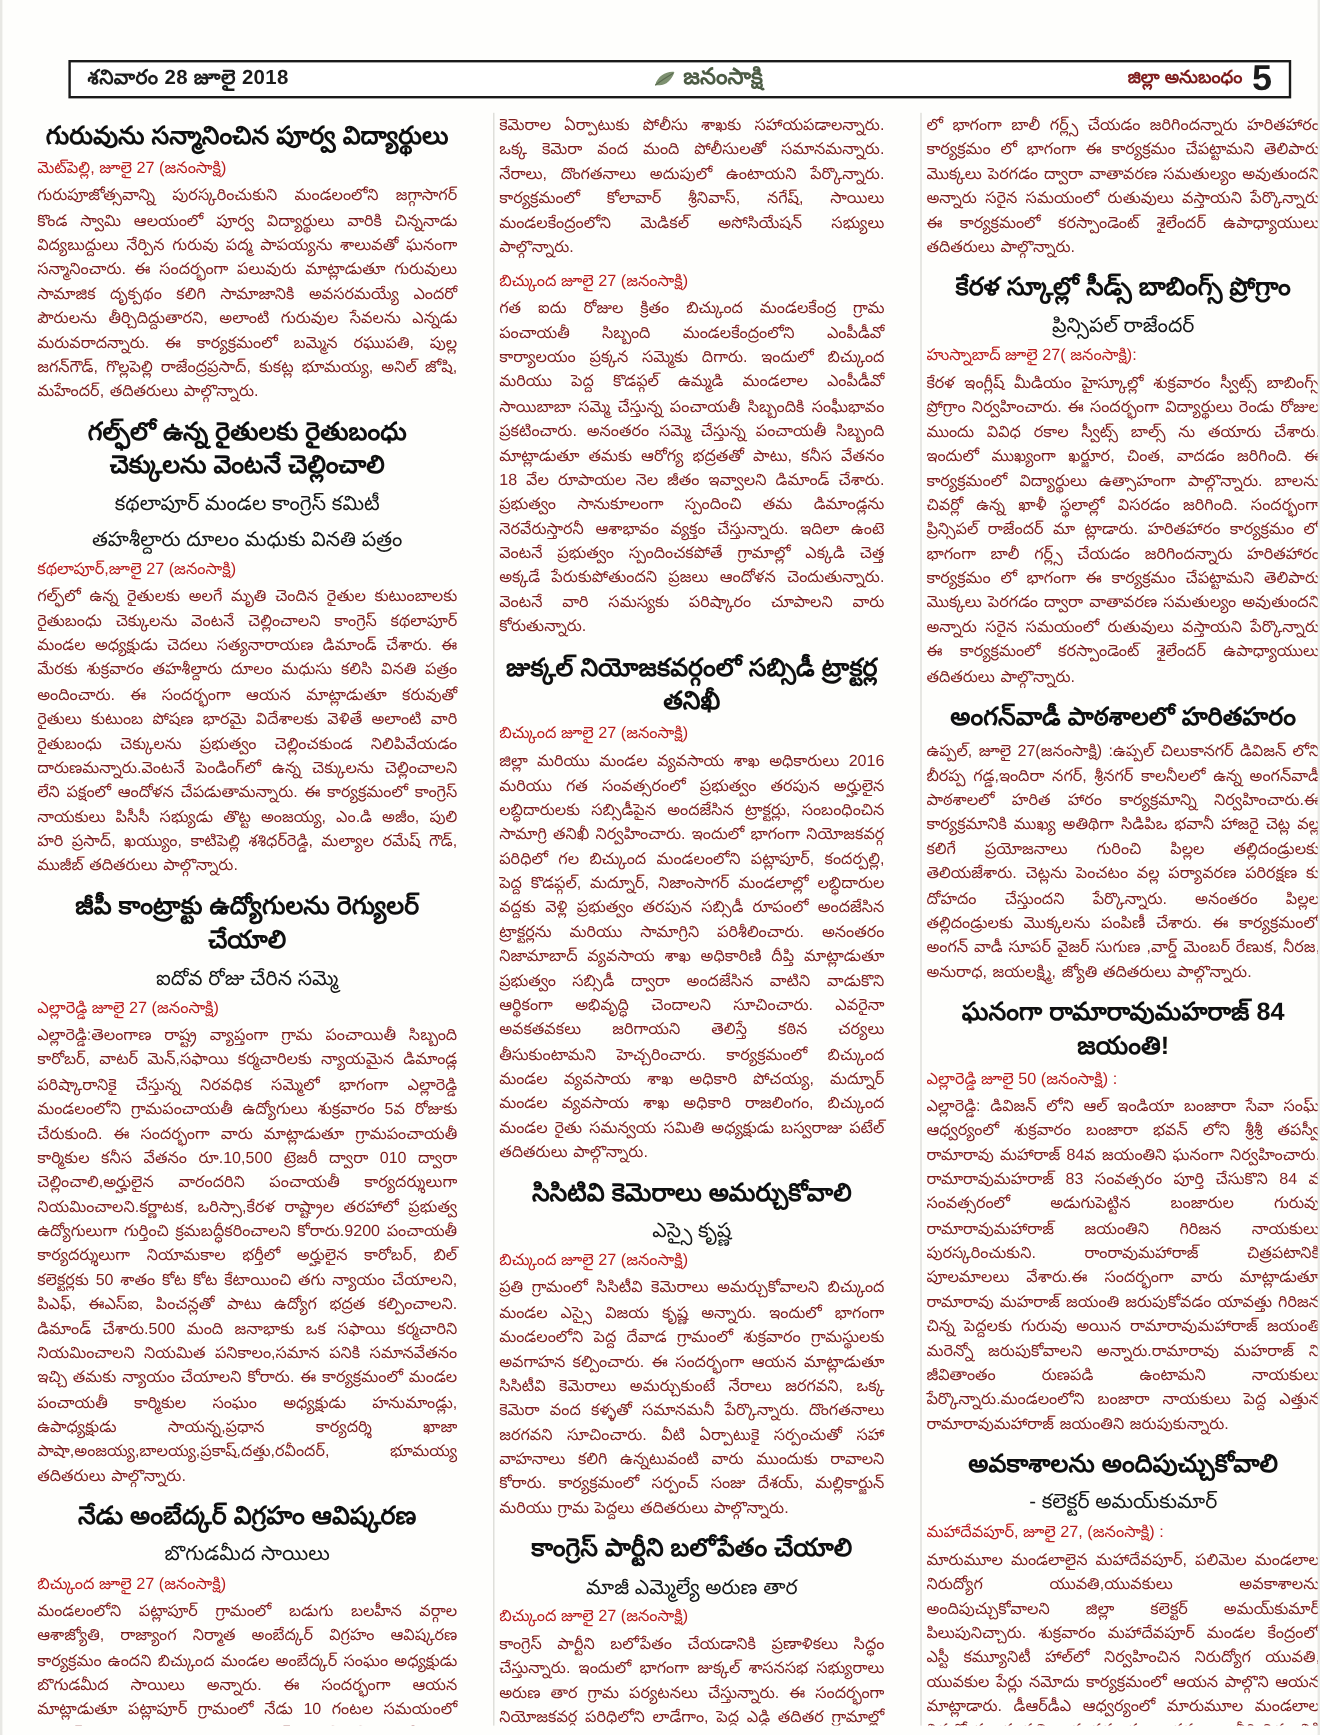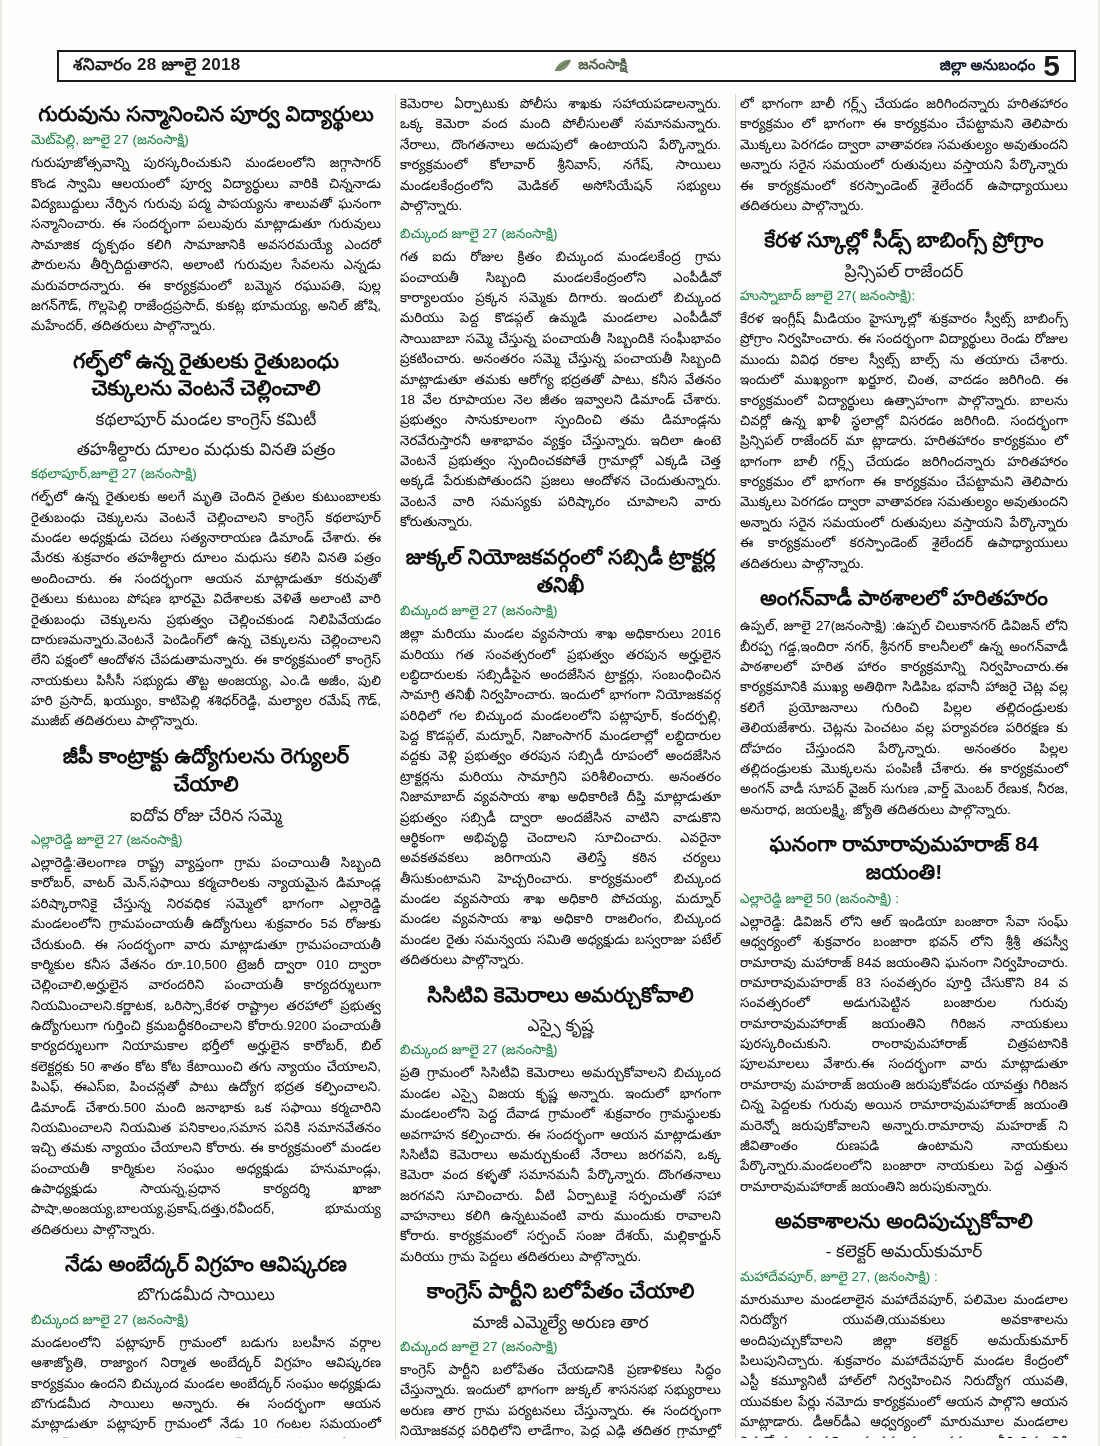--- a/index.html
+++ b/index.html
@@ -12,45 +12,45 @@
   
   .masthead-strip {
     position:absolute; top:50px; left:55px; right:22px; height:32px;
     border-top:2px solid #1a1a1a; border-bottom:2px solid #1a1a1a;
     border-left:2px solid #1a1a1a; border-right:2px solid #1a1a1a;
     display:flex; align-items:center; justify-content:space-between;
     padding:0 14px; background:#fff;
   }
   .m-date { font-size:17px; font-weight:bold; letter-spacing:.3px; }
   .m-logo { display:flex; align-items:center; gap:5px; }
-  .m-logo-text { font-size:14px; font-weight:bold; color:#4c5b45;font-family:Liberation Serif, serif; }
+  .m-logo-text { font-size:19px; font-weight:bold; color:#4c5b45;font-family:Liberation Serif, serif; }
   .m-right { display:flex; align-items:center; gap:8px; }
-  .m-section { font-size:15px; font-weight:bold; color:#0f172a; }
+  .m-section { font-size:15px; font-weight:bold; color:#7f1d1d; }
   .m-pagenum { font-size:30px; font-weight:bold; line-height:1; }
   
   .cols {
     position:absolute; top:94px; left:25px; right:20px; bottom:8px;
-    display:grid; grid-template-columns:358px 330px 337px; column-gap:10px;
+    display:grid; grid-template-columns:358px 330px 337px; column-gap:26px;
   }
   .col { overflow:hidden; padding:0 4px; }
   .col + .col { border-left:1px solid #d7d7d2; }
   
   article { margin-bottom:10px; }
   .hl {
     font-size:21px; font-weight:bold; text-align:center; line-height:1.35;
     margin:6px 0 4px; color:#101010;
   }
   .hl-xl { font-size:21px; line-height:1.3; margin:10px 0 6px; }
   .sub {
     font-size:17px; font-weight:normal; text-align:center; line-height:1.5;
     margin:2px 0 4px; color:#161616;
   }
-  .dateline { font-size:13.5px; margin:2px 0 2px; color:#15803d; }
+  .dateline { font-size:13.5px; margin:2px 0 2px; color:#b91c1c; }
   .body {
-    font-size:13.4px; line-height:1.52; text-align:justify; color:#000000;
+    font-size:13.4px; line-height:1.52; text-align:justify; color:#7f1d1d;
     word-spacing:1px;
   }
 </style>
 </head>
 <body>
 
 <div class="page">
 
   <div class="masthead-strip">
     <span class="m-date">శనివారం 28 జూలై 2018</span>

